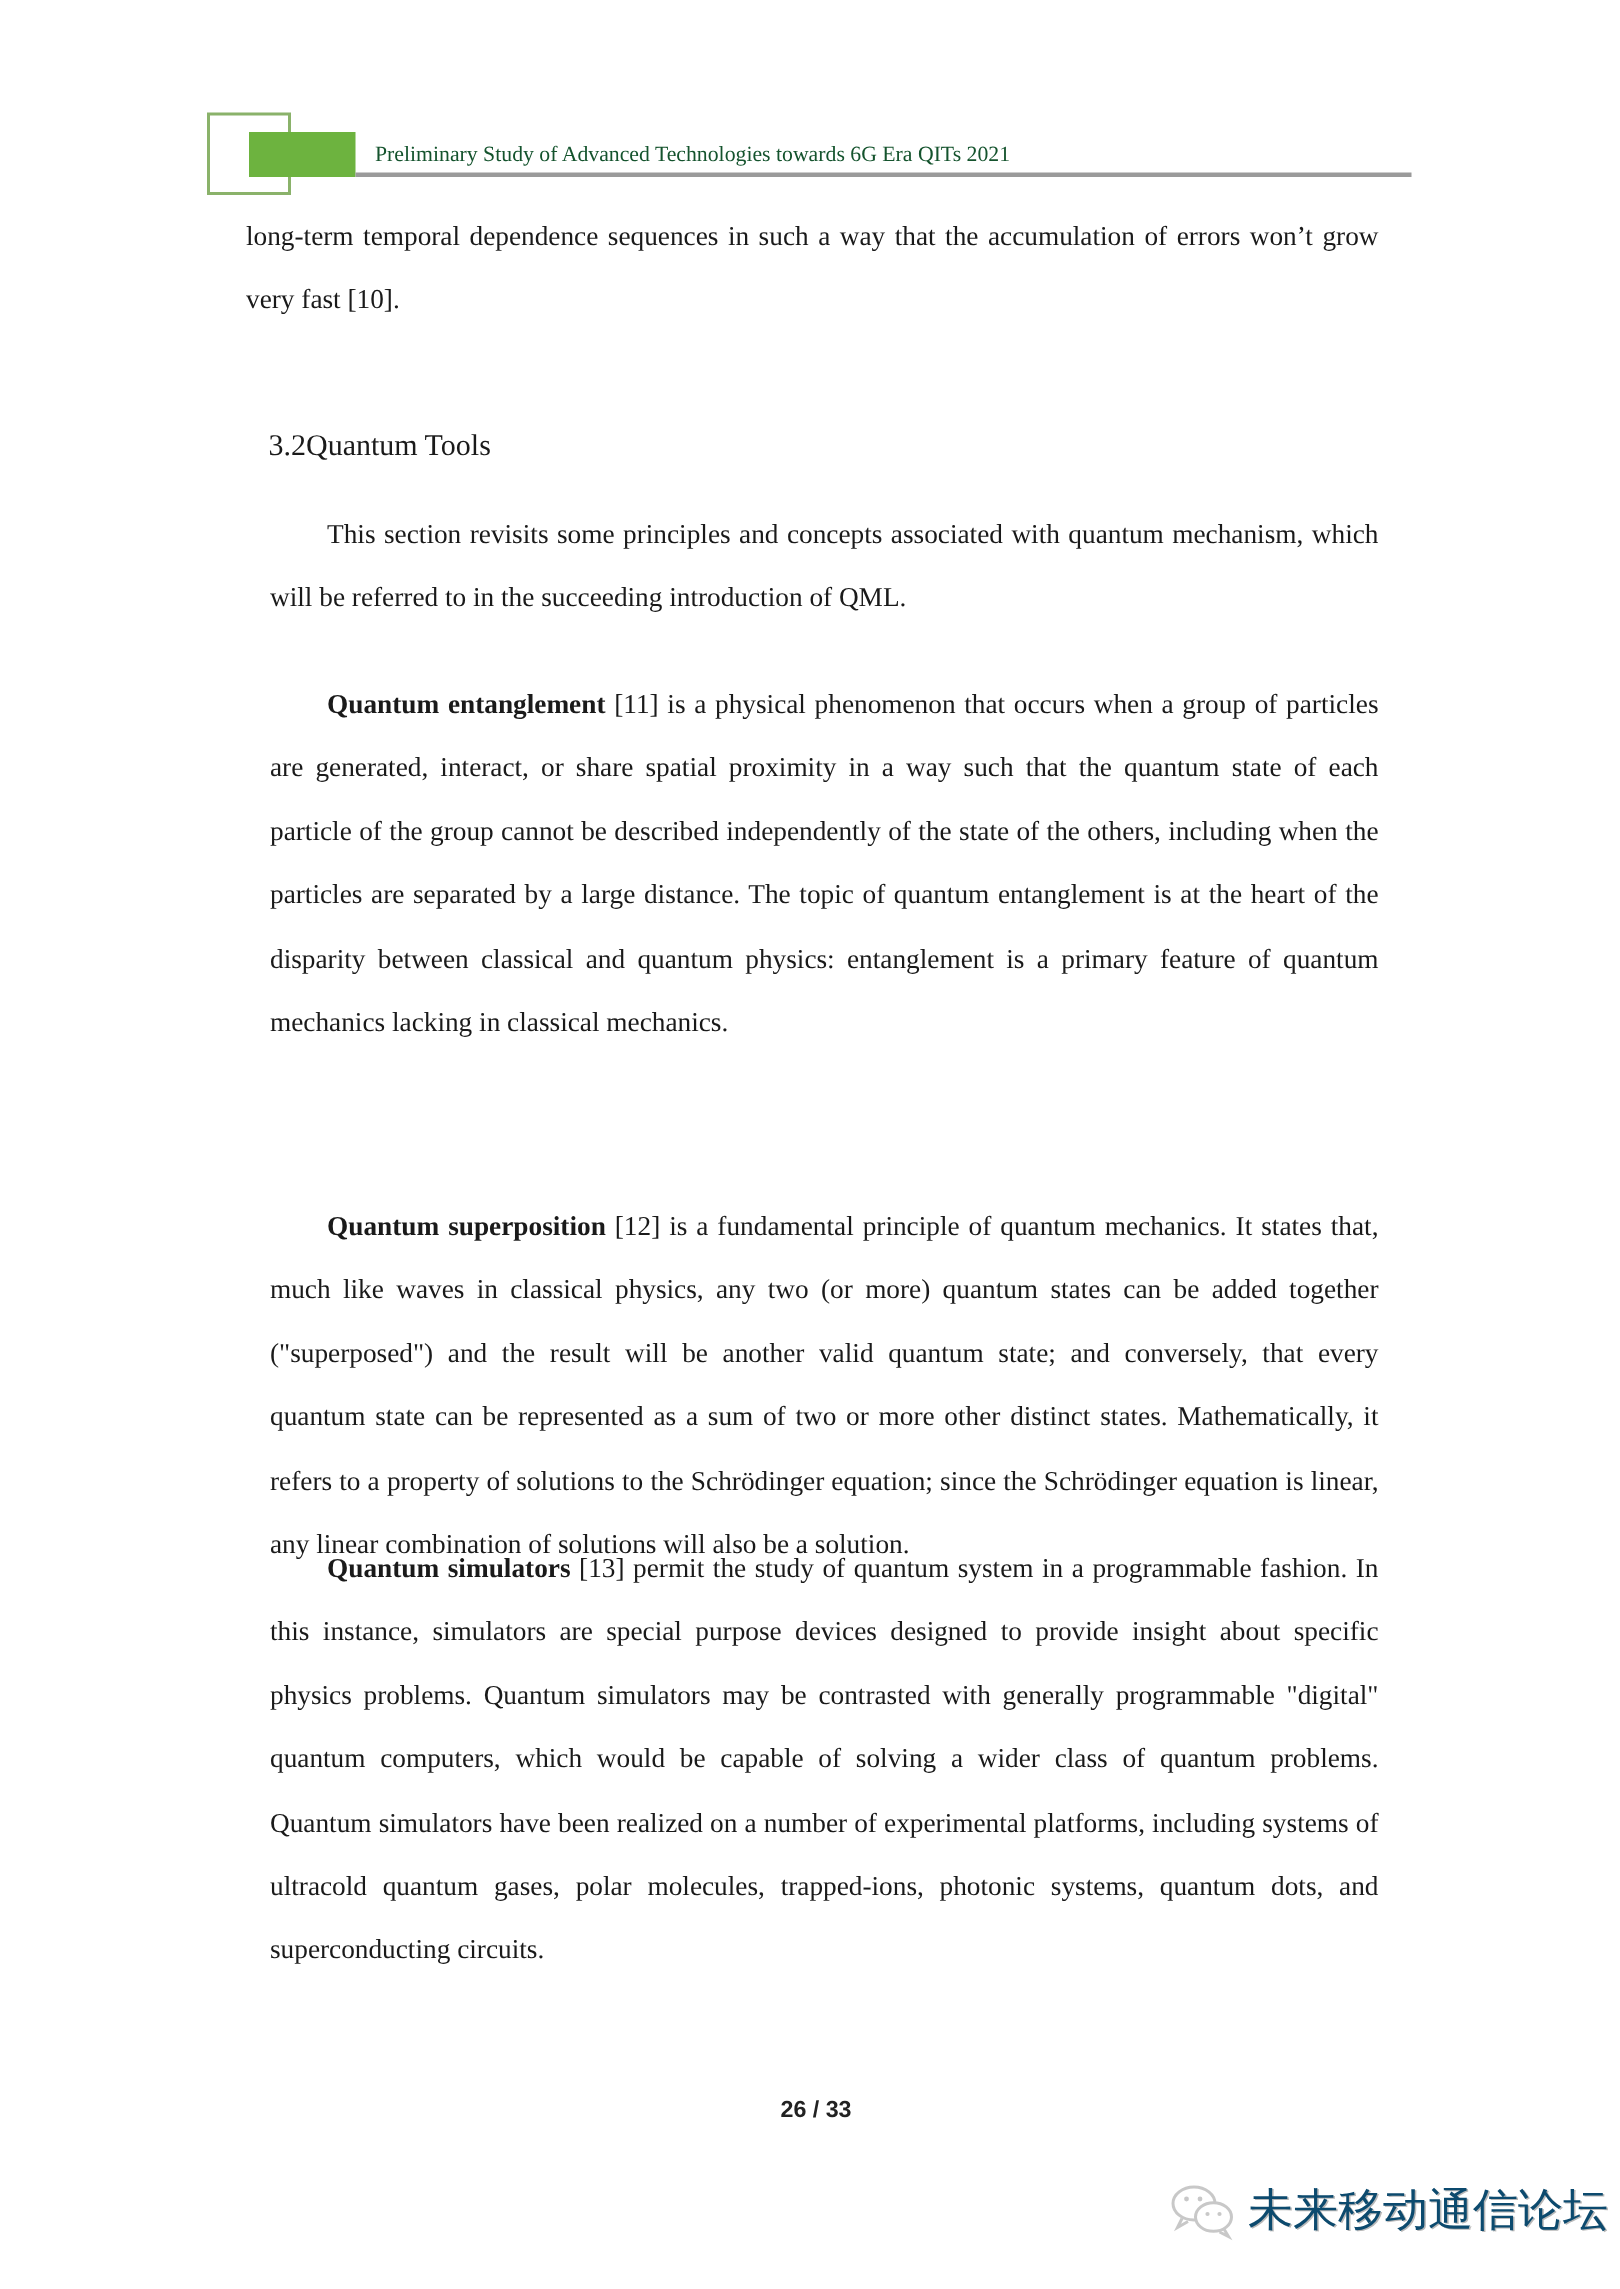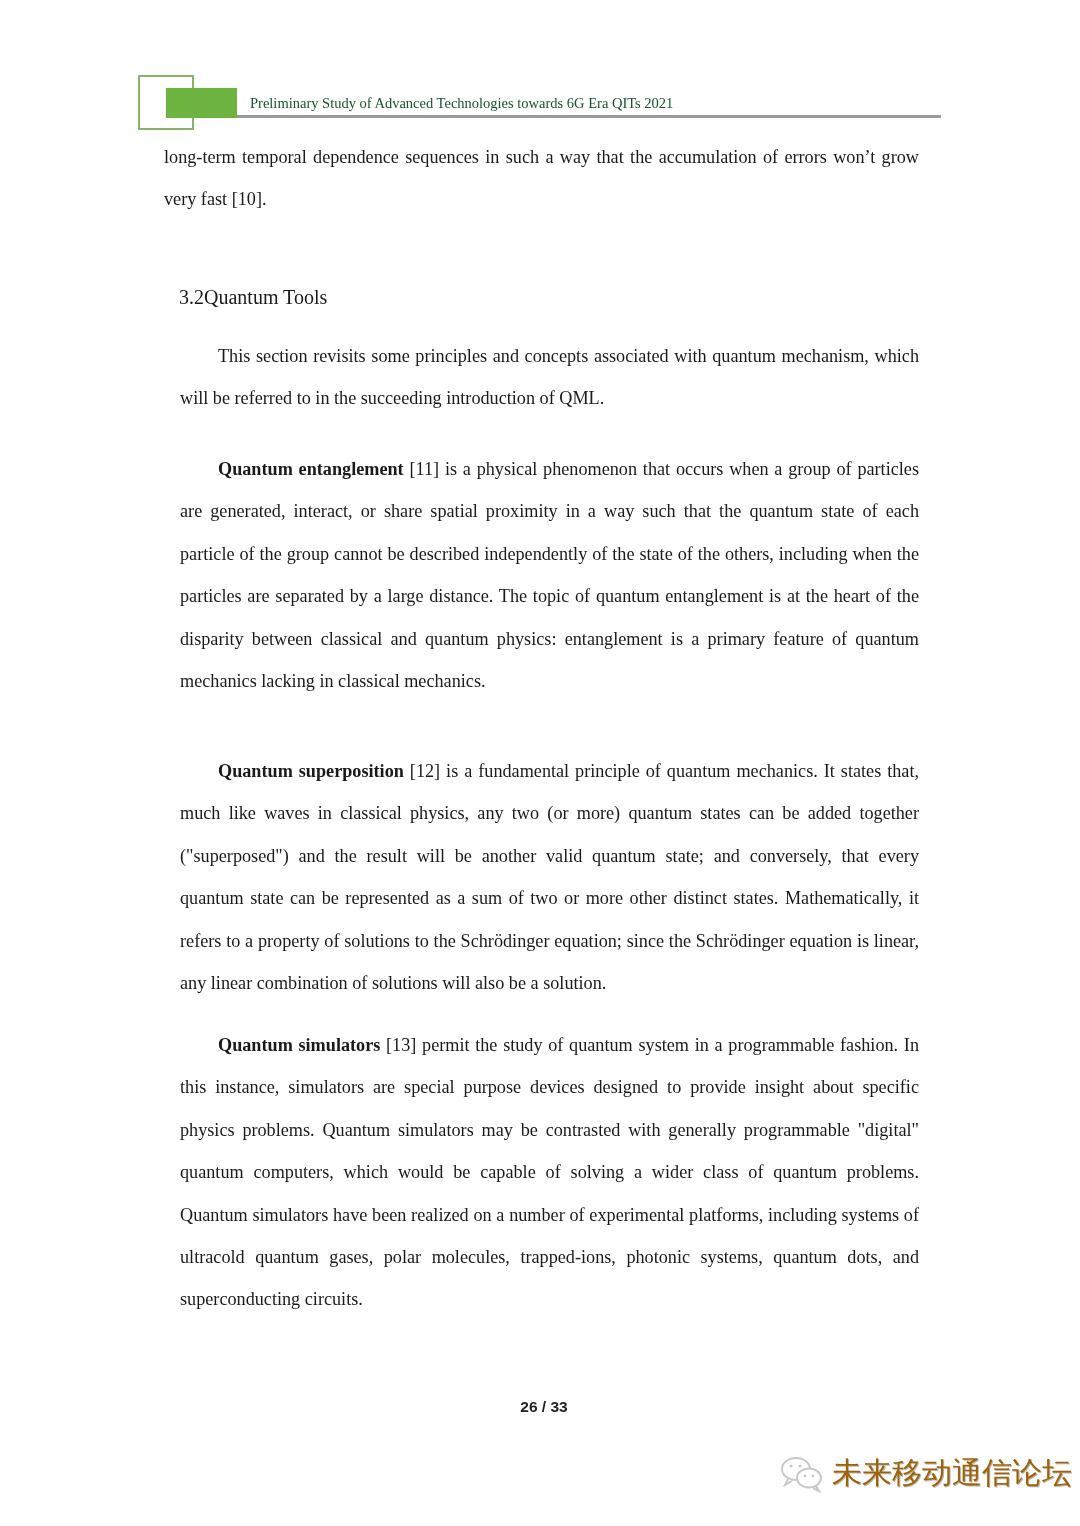--- a/index.html
+++ b/index.html
@@ -29,21 +29,21 @@
   .section-heading {
     position: absolute; left: 152px; top: 286px; font-size: 20px; font-weight: normal; white-space: nowrap; text-align: right;
   }
   .section-heading .num { display: inline-block; width: 52px; }
   .page-number {
     position: absolute; left: 0; width: 1088px; top: 1398px; text-align: center;
     font-family: "Liberation Sans", sans-serif; font-weight: bold; font-size: 15.5px; color: #222;
   }
   .watermark {
     position: absolute; left: 780px; top: 1453px; display: flex; align-items: center; gap: 8px;
-    color: #a16207; font-size: 30px; font-family: "DejaVu Sans", sans-serif;
+    color: #0c4a6e; font-size: 30px; font-family: "DejaVu Sans", sans-serif;
     text-shadow: 1px 1px 0 #b8b8b8, -1px -1px 0 #ffffff;
   }
   .watermark svg { display: block; }
   b { font-weight: bold; }
 </style>
 </head>
 <body>
 
 <div class="logo-outline"></div>
 <div class="logo-fill"></div>
@@ -59,21 +59,21 @@
 </div>
 
 <div class="content" style="top:335px;">
   <p class="p indent">This section revisits some principles and concepts associated with quantum mechanism, which will be referred to in the succeeding introduction of QML.</p>
 </div>
 
 <div class="content" style="top:448px;">
   <p class="p indent"><b>Quantum entanglement</b><span> [11] is a physical phenomenon that occurs when a group of particles are generated, interact, or share spatial proximity in a way such that the quantum state of each particle of the group cannot be described independently of the state of the others, including when the particles are separated by a large distance. The topic of quantum entanglement is at the heart of the disparity between classical and quantum physics: entanglement is a primary feature of quantum mechanics lacking in classical mechanics.</span></p>
 </div>
 
-<div class="content" style="top:750px;">
+<div class="content" style="top:796px;">
   <p class="p indent"><b>Quantum superposition</b><span> [12] is a fundamental principle of quantum mechanics. It states that, much like waves in classical physics, any two (or more) quantum states can be added together ("superposed") and the result will be another valid quantum state; and conversely, that every quantum state can be represented as a sum of two or more other distinct states. Mathematically, it refers to a property of solutions to the Schrödinger equation; since the Schrödinger equation is linear, any linear combination of solutions will also be a solution.</span></p>
 </div>
 
 <div class="content" style="top:1024px;">
   <p class="p indent"><b>Quantum simulators</b><span> [13] permit the study of quantum system in a programmable fashion. In this instance, simulators are special purpose devices designed to provide insight about specific physics problems. Quantum simulators may be contrasted with generally programmable "digital" quantum computers, which would be capable of solving a wider class of quantum problems. Quantum simulators have been realized on a number of experimental platforms, including systems of ultracold quantum gases, polar molecules, trapped-ions, photonic systems, quantum dots, and superconducting circuits.</span></p>
 </div>
 
 <div class="page-number">26 / 33</div>
 
 <div class="watermark">

